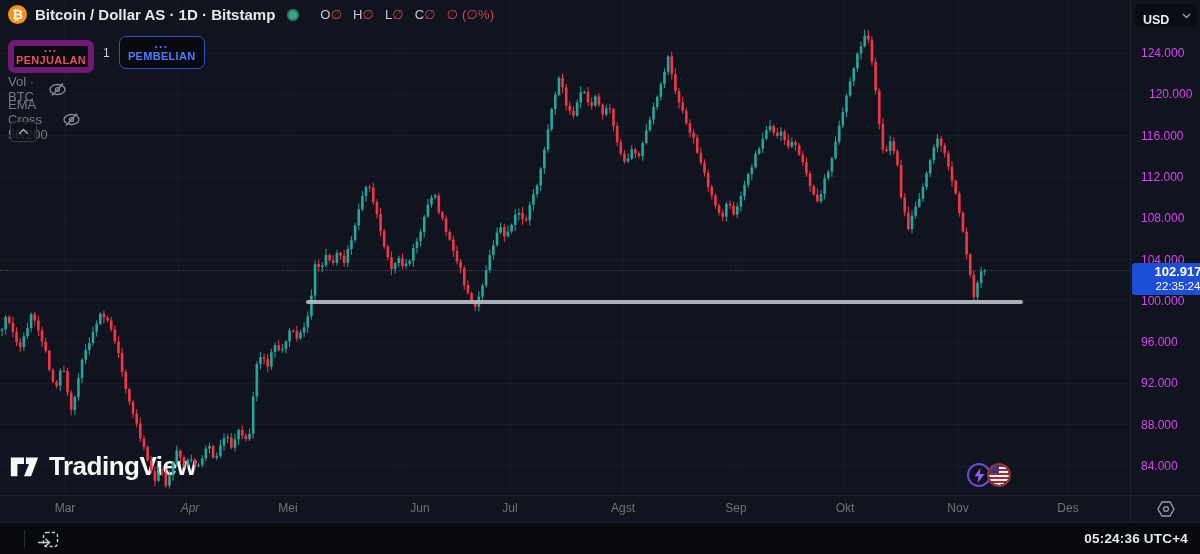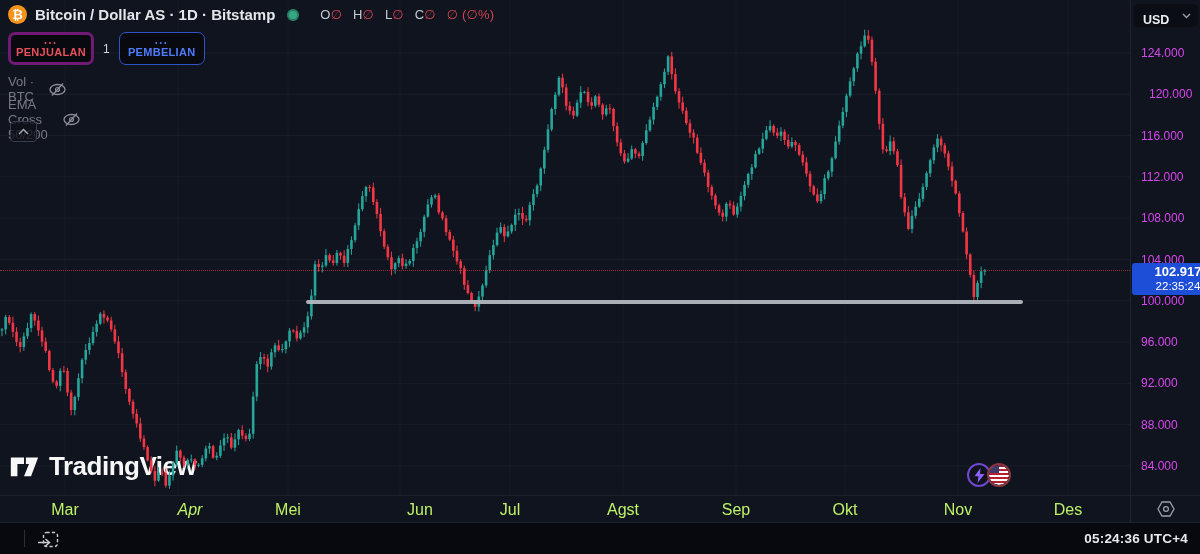--- a/index.html
+++ b/index.html
@@ -30,42 +30,42 @@
   .symbol-title{font-size:15px;font-weight:600;color:#e3e6ea;}
   .status-dot{width:12px;height:12px;border-radius:50%;background:#36a784;margin-left:4px;box-shadow:inset 0 0 0 2px rgba(0,0,0,.25);}
   .ohlc{font-size:13px;margin-left:6px;letter-spacing:.2px;}
   .ohlc .lab{color:#c6cad2;margin-left:7px;}
   .ohlc .red{color:#cf4450;}
   .btn-row{position:absolute;left:8px;top:32px;display:flex;align-items:center;gap:9px;}
   .trade-btn{width:86px;height:33px;border-radius:7px;background:rgba(7,9,15,.88);display:flex;flex-direction:column;
              align-items:center;justify-content:center;cursor:pointer;padding-top:1px;}
   .trade-btn .dots{font-size:7px;letter-spacing:2px;line-height:7px;}
   .trade-btn .lbl{font-size:11px;font-weight:700;letter-spacing:.3px;line-height:13px;}
-  .sell{border:3px solid #701a75;color:#e8505c;}
+  .sell{border:6px solid #701a75;color:#e8505c;margin-top:8px;}
   .buy{border:1px solid #2e55c7;color:#4e7bff;}
   .qty{font-size:12px;color:#d1d4dc;}
   .legend-row{position:absolute;display:flex;align-items:center;gap:14px;font-size:13px;color:#787b86;}
   .legend-row .eye{display:flex;align-items:center;cursor:pointer;}
   .collapse-btn{position:absolute;left:10px;top:121px;width:27px;height:21px;border:1px solid #3a3e4a;border-radius:4px;
                 background:rgba(13,16,24,.75);display:flex;align-items:center;justify-content:center;cursor:pointer;}
 
   
   .price-axis{position:absolute;left:1130px;top:0;width:70px;height:495px;border-left:1px solid rgba(170,180,200,.10);z-index:5;background:#10141f;}
   .usd-btn{position:absolute;left:3px;top:4px;width:64px;height:23px;border-radius:5px;background:#0b0d15;
            display:flex;align-items:center;justify-content:space-between;padding:0 7px 0 9px;cursor:pointer;}
   .usd-btn .cur{font-size:12.5px;font-weight:700;color:#eceff2;margin-top:8px;}
   .tick{position:absolute;left:10px;font-size:12px;color:#d946ef;white-space:nowrap;}
   .price-label{position:absolute;left:1px;top:263px;width:92px;background:#1d4ed8;border-radius:3px;
                text-align:center;color:#fff;padding:1px 0 2px;z-index:7;}
   .price-label .p{font-size:13px;font-weight:700;line-height:16px;}
   .price-label .cd{font-size:11.5px;line-height:13px;}
 
   
   .time-axis{position:absolute;left:0;top:495px;width:1130px;height:27px;border-top:1px solid rgba(170,180,200,.08);z-index:5;background:#10141f;}
-  .month{position:absolute;top:5px;transform:translateX(-50%);font-size:16px;color:#bef264;}
+  .month{position:absolute;top:5px;transform:translateX(-50%);font-size:12px;color:#737373;}
   .axis-corner{position:absolute;left:1130px;top:495px;width:70px;height:27px;border-top:1px solid rgba(170,180,200,.08);
                border-left:1px solid rgba(170,180,200,.10);z-index:5;background:#10141f;display:flex;align-items:center;justify-content:center;}
 
   
   .bottom-bar{position:absolute;left:0;top:522px;width:1200px;height:32px;background:#07090f;border-top:1px solid #1d212e;
               display:flex;align-items:center;padding:0 12px;z-index:8;}
   .ranges{display:flex;align-items:center;gap:16px;font-size:12.5px;color:#cdd0d8;font-weight:600;}
   .range-item{cursor:pointer;white-space:nowrap;}
   .bar-divider{width:1px;height:17px;background:#2a2e3a;margin:0 12px;}
   .goto-date{display:flex;align-items:center;cursor:pointer;}

